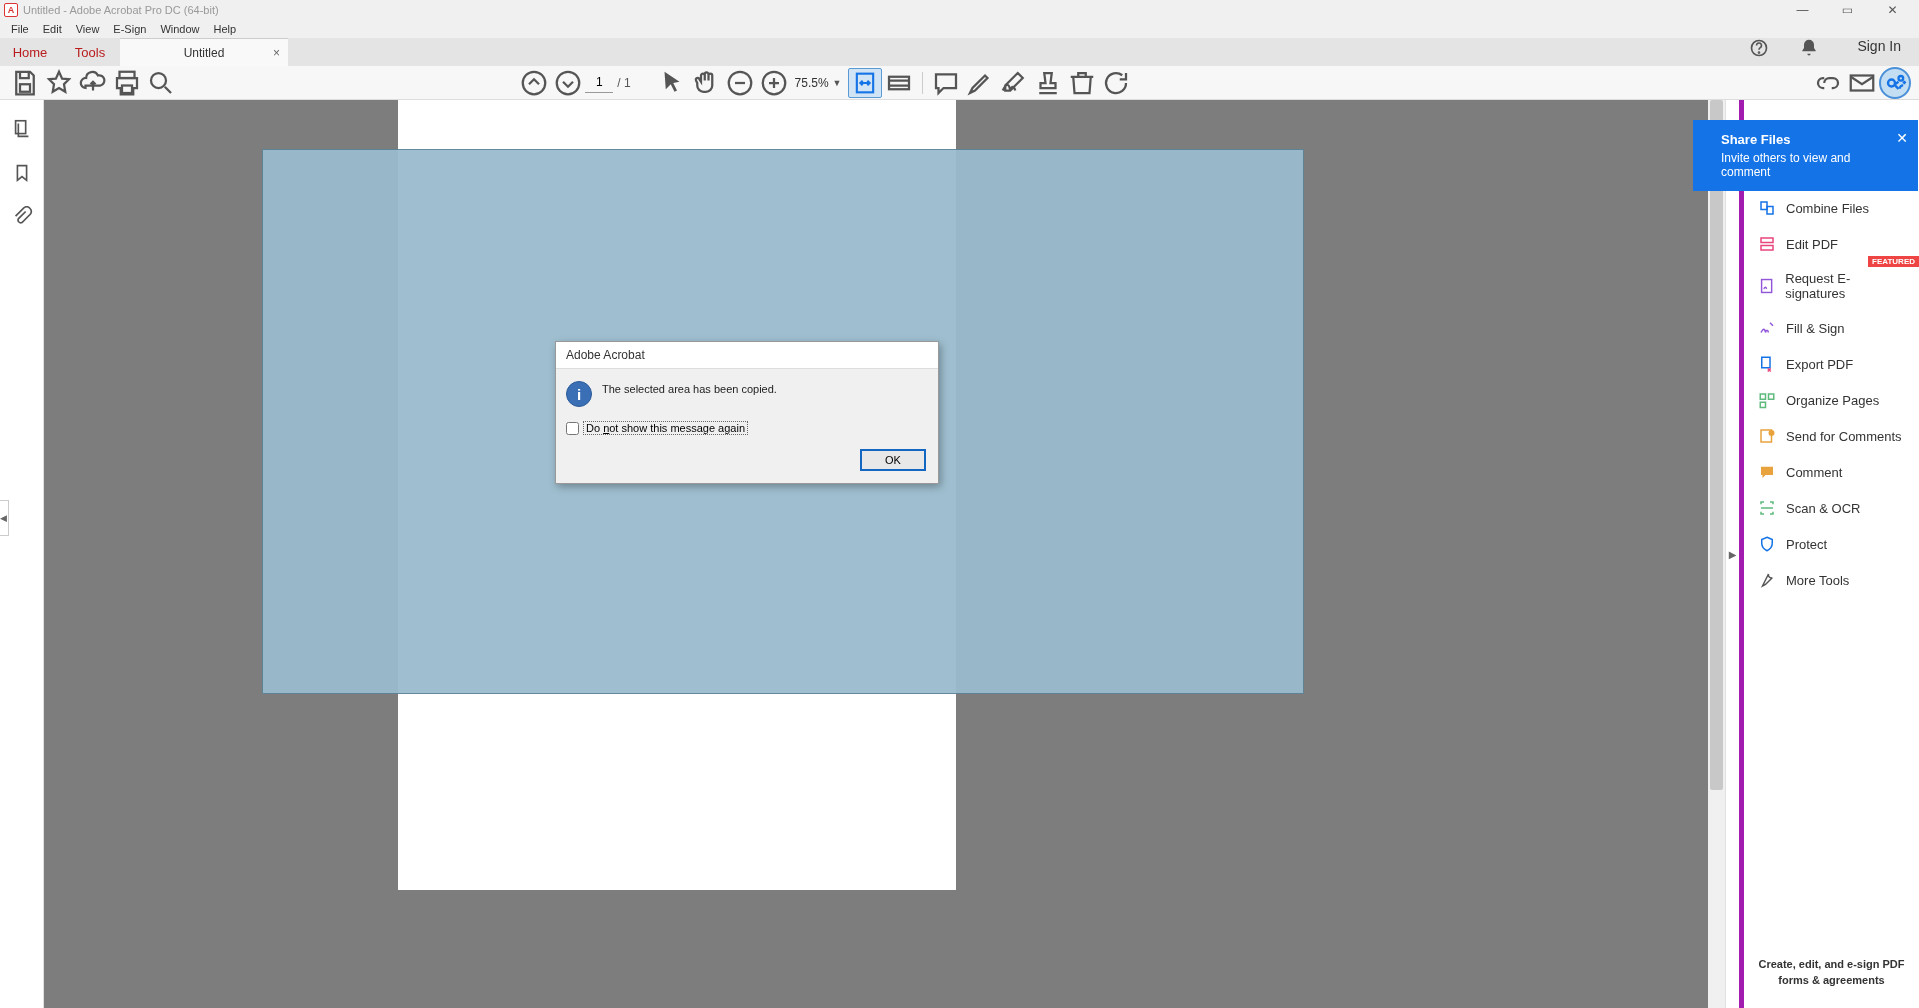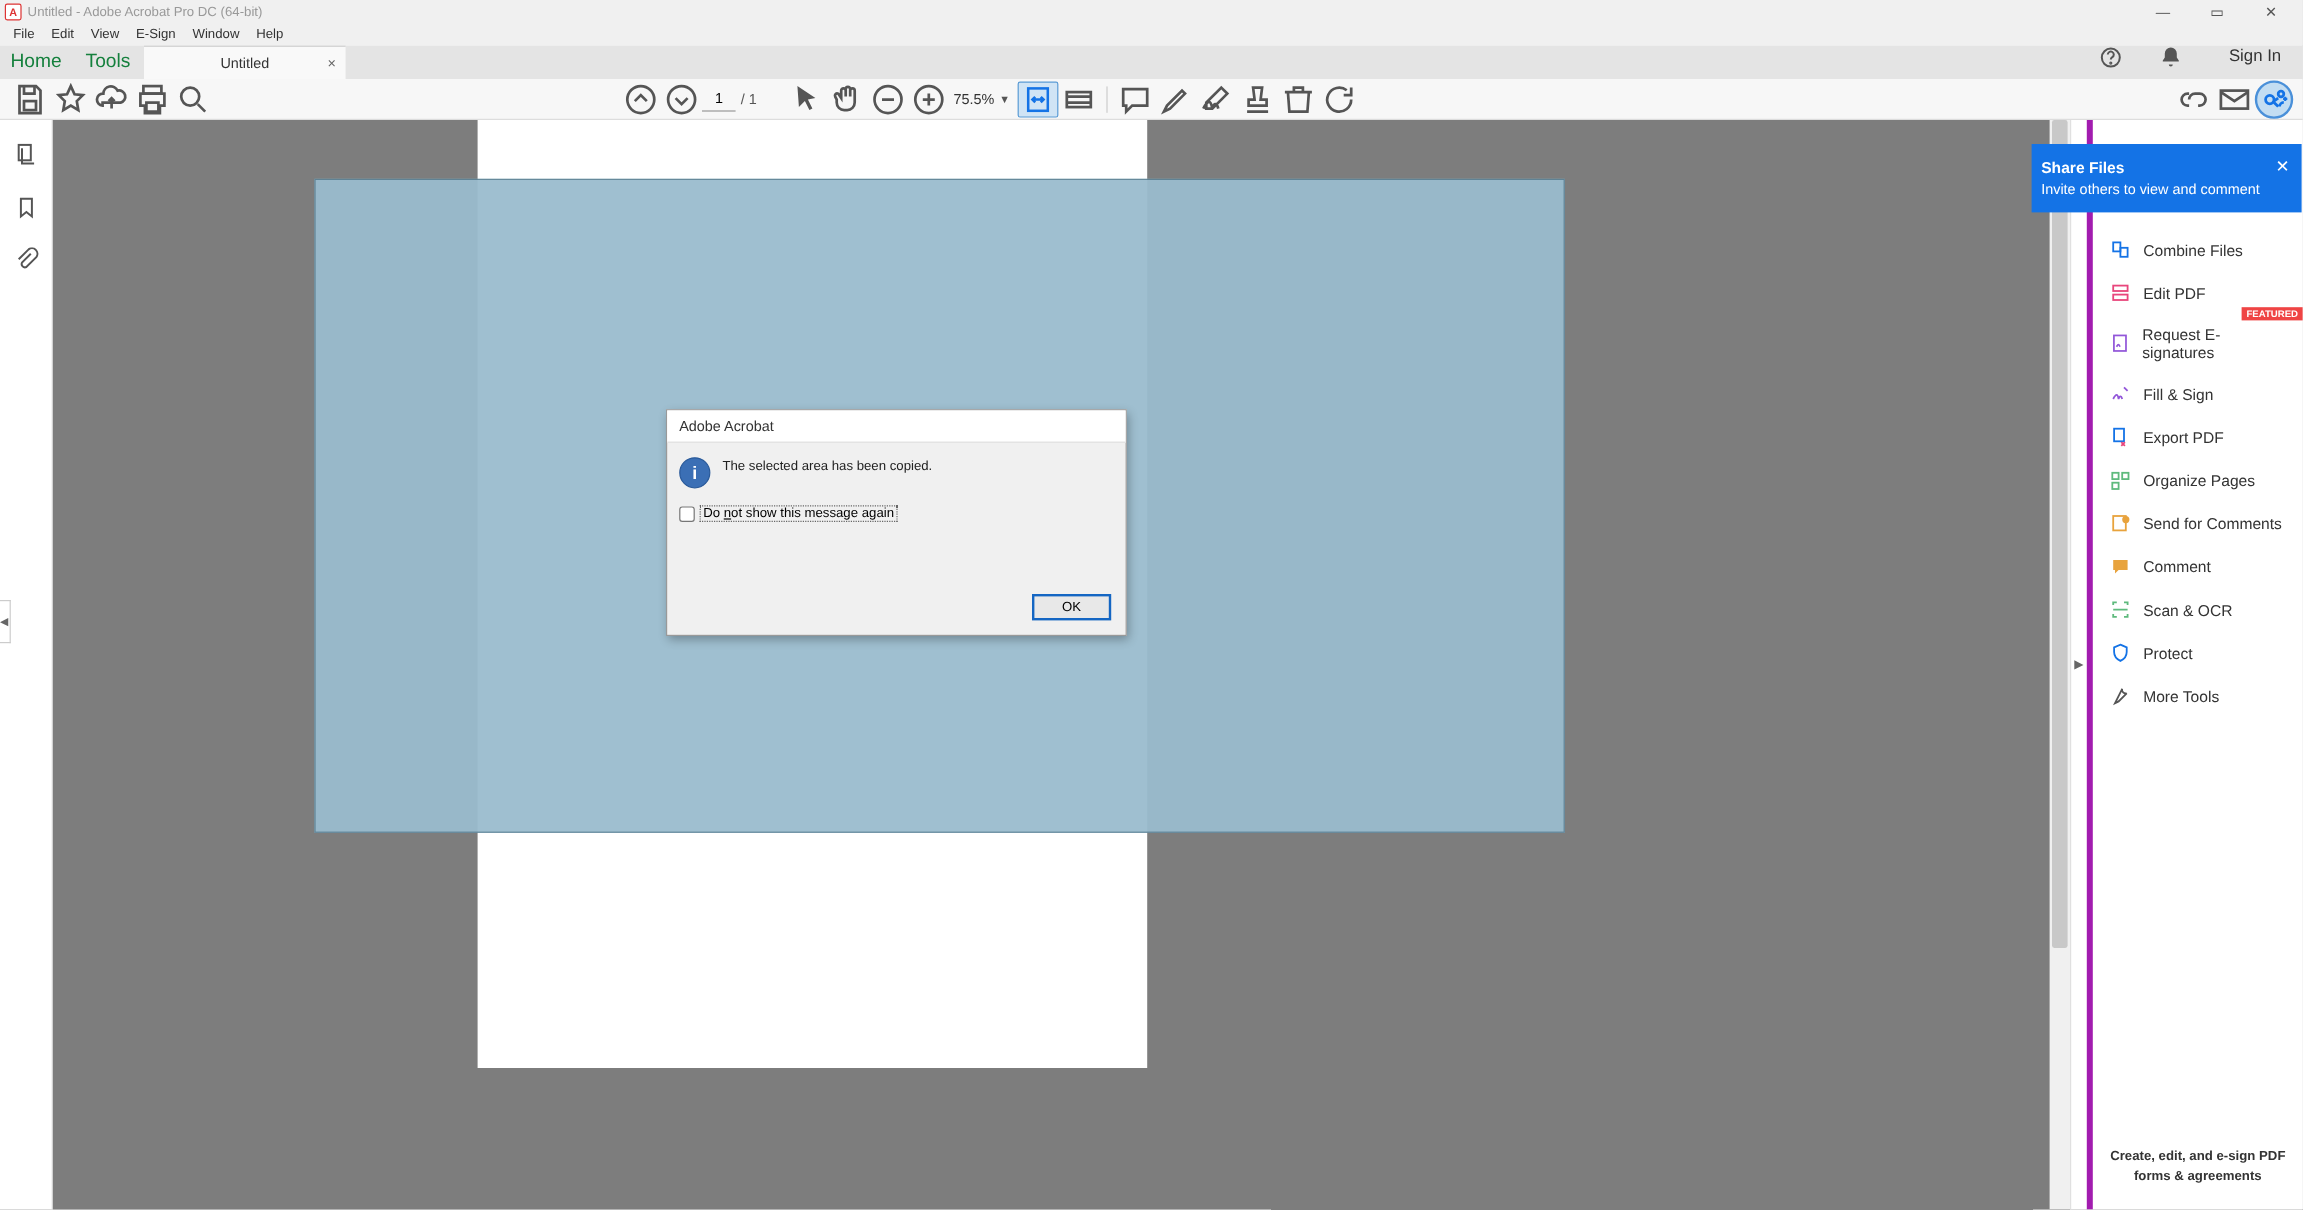--- a/index.html
+++ b/index.html
@@ -10,21 +10,21 @@
     .titlebar .app-icon { width: 14px; height: 14px; background: #fff; border: 1px solid #d33; border-radius: 2px; margin-right: 5px; display:flex; align-items:center; justify-content:center; font-size:9px; color:#d33; font-weight:bold;}
     .titlebar .win-controls { margin-left: auto; display: flex; }
     .titlebar .win-btn { width: 45px; height: 20px; display: flex; align-items: center; justify-content: center; color: #555; font-size: 12px; }
     
     
     .menubar { height: 18px; display: flex; align-items: center; padding: 0 4px; font-size: 11px; color: #333; background: #f0f0f0;}
     .menubar span { padding: 0 7px; }
     
     
     .tabbar { height: 28px; background: #e4e4e4; display: flex; align-items: stretch; }
-    .tabbar .home-tab, .tabbar .tools-tab { width: 60px; display: flex; align-items: center; justify-content: center; font-size: 16px; color: #15803d; }
+    .tabbar .home-tab, .tabbar .tools-tab { width: 60px; display: flex; align-items: center; justify-content: center; font-size: 13px; color: #b91c1c; }
     .tabbar .doc-tab { width: 168px; background: #f9f9f9; display: flex; align-items: center; justify-content: center; font-size: 12px; color: #333; position: relative; border-top: 1px solid #ccc;}
     .tabbar .doc-tab .close-x { position: absolute; right: 8px; font-size: 12px; color: #666; }
     .tabbar .spacer { flex: 1; }
     .tabbar .right-controls { display: flex; align-items: flex-start; padding: 0 10px; gap: 30px; }
     .tabbar .right-controls .icon { width: 20px; height: 20px; display:flex; align-items:center; justify-content:center; color:#555; font-size:15px;}
     .tabbar .sign-in { font-size: 14px; color: #333; padding: 0 8px; font-weight:500;}
     
     
     .toolbar { height: 34px; background: #f7f7f7; border-bottom: 1px solid #ddd; display: flex; align-items: center; padding: 0 8px; }
     .toolbar .tool-btn { width: 34px; height: 30px; display: flex; align-items: center; justify-content: center; color: #555; font-size: 16px; }
@@ -58,36 +58,36 @@
     .right-collapse span { font-size:10px; color:#666;}
     
     
     .right-panel { width: 180px; background: #fff; border-left: 5px solid #a21caf; padding-top: 90px; display:flex; flex-direction:column;}
     .right-panel .tool-item { display: flex; align-items: center; padding: 9px 14px; font-size: 13px; color: #333; gap: 10px; position:relative;}
     .right-panel .tool-item .ticon { width: 18px; height: 18px; display:flex; align-items:center; justify-content:center;}
     .right-panel .badge { position:absolute; right:0px; top:-6px; background:#ef4444; color:#fff; font-size:8px; padding:1px 4px; font-weight:bold;}
     .right-panel .footer-text { margin-top:auto; text-align:center; font-size:11px; font-weight:bold; color:#333; padding: 0 10px 20px; line-height:1.4;}
     
     
-    .share-tooltip { position: absolute; right: 1px; top: 120px; width: 225px; background: #1473e6; color: #fff; padding: 12px 8px; font-size: 12px; z-index: 50;}
+    .share-tooltip { position: absolute; right: 1px; top: 120px; width: 225px; background: #1473e6; color: #fff; padding: 12px 28px; font-size: 12px; z-index: 50;}
     .share-tooltip .st-title { font-weight: bold; font-size: 13px; margin-bottom: 4px;}
     .share-tooltip .st-close { position: absolute; right: 10px; top: 10px; font-size: 14px; cursor:pointer;}
     
     
     .dialog-backdrop { position: absolute; left: 0; top: 0; width: 100%; height: 100%; z-index: 100; }
     .dialog { position: absolute; left: 555px; top: 341px; width: 384px; background: #f0f0f0; border: 1px solid #999; box-shadow: 2px 3px 8px rgba(0,0,0,0.3);}
     .dialog .dlg-title { background: #fff; padding: 6px 10px; font-size: 12px; color: #333; border-bottom:1px solid #ddd;}
     .dialog .dlg-body { padding: 12px 10px 8px; display: flex; gap: 10px; align-items: flex-start;}
     .dialog .info-icon { width: 26px; height: 26px; border-radius: 50%; background: #3b6fb5; display:flex; align-items:center; justify-content:center; color:#fff; font-weight:bold; font-size:15px; border:1px solid #2a5a9a; flex-shrink:0;}
     .dialog .dlg-msg { font-size: 11px; color: #222; padding-top:2px;}
     .dialog .dlg-check { padding: 6px 10px; font-size: 11px; display:flex; align-items:flex-end; gap:4px;}
     .dialog .dlg-check label { border:1px dotted #666; padding:0 2px;}
     .dialog .dlg-check label u { text-decoration: underline;}
     .dialog .dlg-buttons { padding: 8px 12px 12px; display: flex; justify-content: flex-end;}
-    .dialog .dlg-ok { width: 66px; height: 22px; background: #e8e8e8; border: 2px solid #1466c3; font-size: 11px; cursor:pointer;margin-top:46px;}
+    .dialog .dlg-ok { width: 66px; height: 22px; background: #e8e8e8; border: 2px solid #1466c3; font-size: 11px; cursor:pointer;}
     
     svg { width: 100%; height: 100%; }
   </style>
 </head>
 <body>
 
 <div class="titlebar">
   <div class="app-icon">A</div>
   <span>Untitled - Adobe Acrobat Pro DC (64-bit)</span>
   <div class="win-controls">

